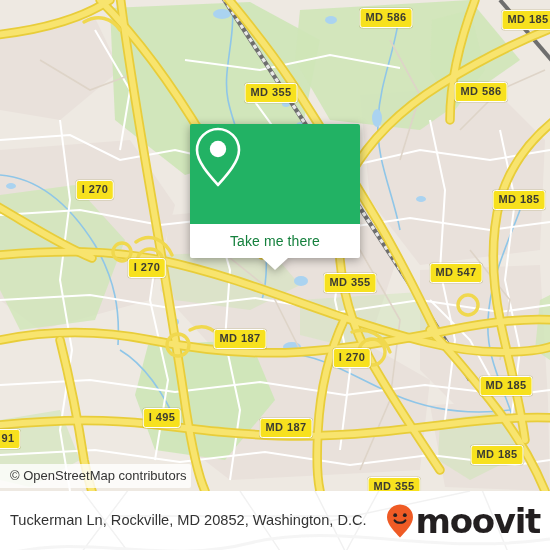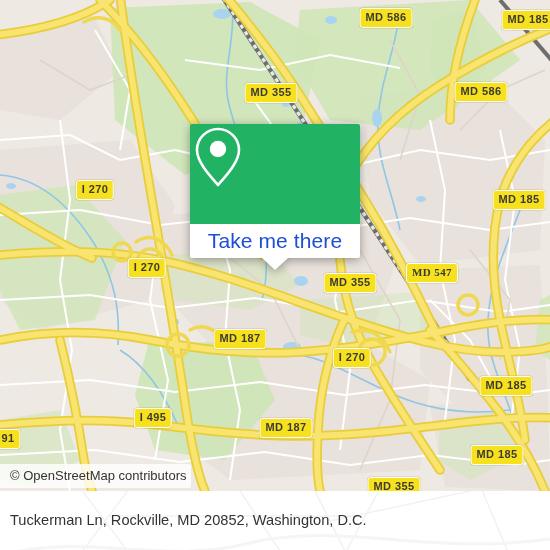--- a/index.html
+++ b/index.html
@@ -43,21 +43,21 @@
     background:#22b264;height:100px;
     border-top-left-radius:2px;border-top-right-radius:2px;
     display:flex;align-items:center;justify-content:center;
   }
   .card-foot{
     background:#fff;height:34px;
     display:flex;align-items:center;justify-content:center;
     border-bottom-left-radius:2px;border-bottom-right-radius:2px;
   }
   .card-foot span{
-    color:#1d4ed8;font-size:21px;letter-spacing:.1px;
+    color:#15803d;font-size:14px;letter-spacing:.1px;
   }
   .card-tail{
     position:absolute;left:50%;top:134px;transform:translateX(-50%);
     width:0;height:0;
     border-left:13px solid transparent;
     border-right:13px solid transparent;
     border-top:12px solid #ffffff;
   }
 
   
@@ -235,25 +235,25 @@
     </svg>
 
     <div class="shield" style="left:386px;top:18px;">MD 586</div>
     <div class="shield" style="left:528px;top:20px;">MD 185</div>
     <div class="shield" style="left:271px;top:93px;">MD 355</div>
     <div class="shield" style="left:481px;top:92px;">MD 586</div>
     <div class="shield" style="left:519px;top:200px;">MD 185</div>
     <div class="shield" style="left:95px;top:190px;">I 270</div>
     <div class="shield" style="left:147px;top:268px;">I 270</div>
     <div class="shield" style="left:350px;top:283px;">MD 355</div>
-    <div class="shield" style="left:432px;top:273px;font-family:Liberation Serif, serif;">MD 547</div>
+    <div class="shield" style="left:456px;top:273px;">MD 547</div>
     <div class="shield" style="left:240px;top:339px;">MD 187</div>
     <div class="shield" style="left:352px;top:358px;">I 270</div>
     <div class="shield" style="left:506px;top:386px;">MD 185</div>
-    <div class="shield" style="left:153px;top:418px;">I 495</div>
+    <div class="shield" style="left:162px;top:418px;">I 495</div>
     <div class="shield" style="left:286px;top:428px;">MD 187</div>
     <div class="shield" style="left:8px;top:439px;">91</div>
     <div class="shield" style="left:497px;top:455px;">MD 185</div>
     <div class="shield" style="left:394px;top:487px;">MD 355</div>
 
     <div class="card">
       <div class="card-head">
         <svg width="56" height="66" viewBox="0 0 56 66">
           <path d="M28 5 C16.4 5 7 14.4 7 26 C7 38 20 52 28 61 C36 52 49 38 49 26 C49 14.4 39.6 5 28 5 Z" fill="none" stroke="#ffffff" stroke-width="2.6" stroke-linejoin="round"></path>
           <circle cx="28" cy="25" r="8.2" fill="#ffffff"></circle>
@@ -282,16 +282,25 @@
       </g>
       <g stroke="#ededed" stroke-width="3" fill="none">
         <path d="M0,95 C80,70 160,105 250,82 C340,60 430,95 550,78"></path>
       </g>
     </svg>
 
     <div class="bottom-inner">
       <div class="addr">
         <div>Tuckerman Ln, Rockville, MD 20852, Washington, D.C.</div>
       </div>
+      <div class="logo">
+        <svg width="30" height="36" viewBox="0 0 30 36">
+          <path d="M15 1.5 C7.8 1.5 2 7.2 2 14.2 C2 21.5 10 29 15 34.5 C20 29 28 21.5 28 14.2 C28 7.2 22.2 1.5 15 1.5 Z" fill="#ef5b25"></path>
+          <circle cx="10.2" cy="12.2" r="1.9" fill="#231f20"></circle>
+          <circle cx="19.8" cy="12.2" r="1.9" fill="#231f20"></circle>
+          <path d="M9.6 17.4 C11.6 20.6 18.4 20.6 20.4 17.4" stroke="#231f20" stroke-width="2" fill="none" stroke-linecap="round"></path>
+        </svg>
+        <span class="logo-word">moovit</span>
+      </div>
     </div>
   </div>
 
 </div>
 
 </body></html>

